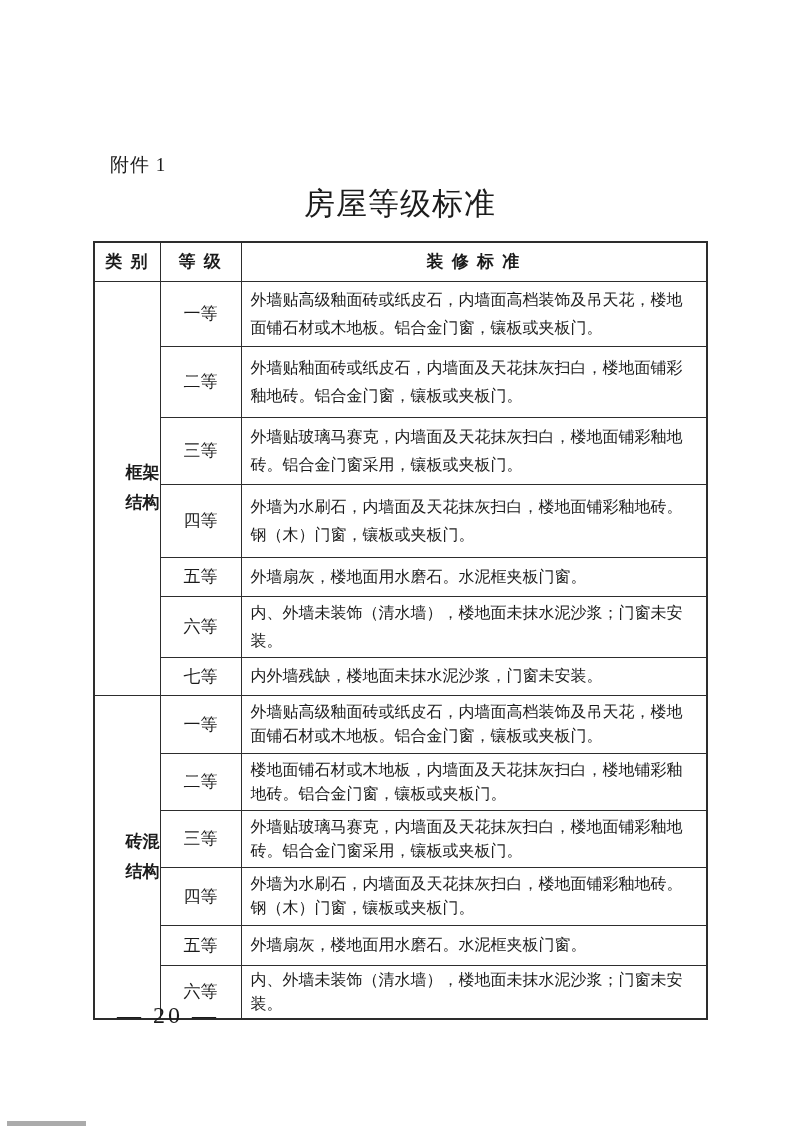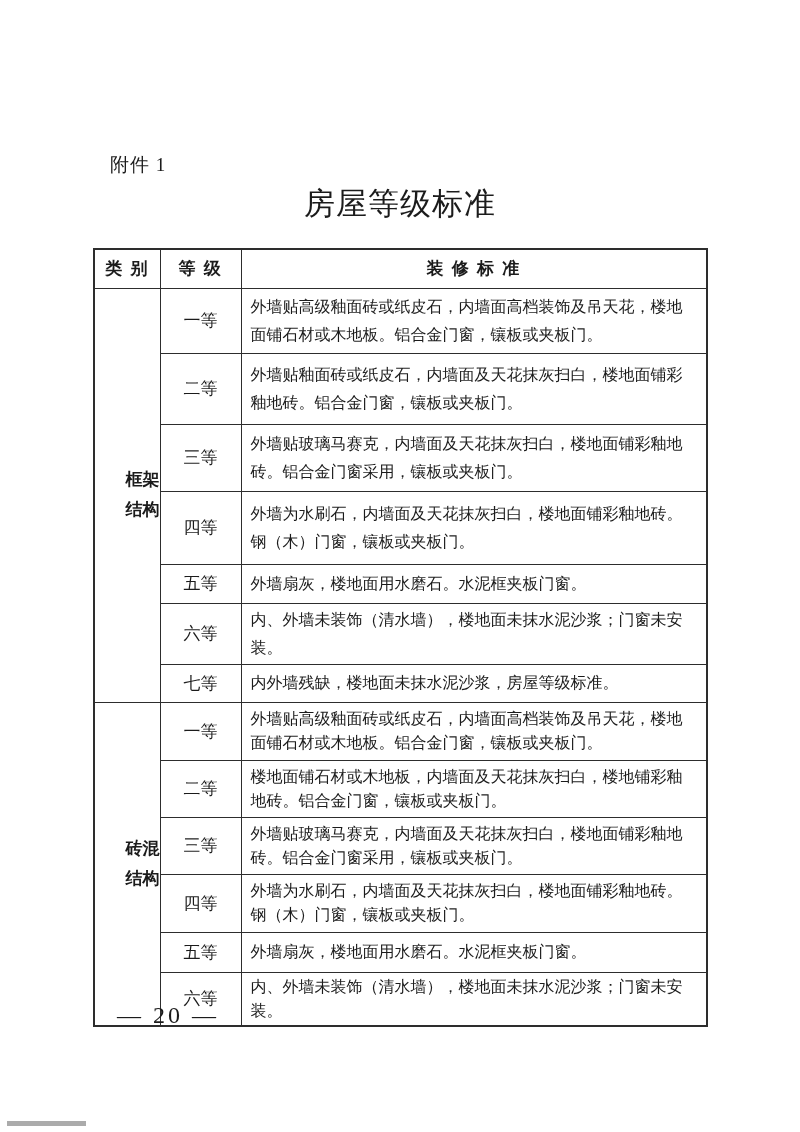--- a/index.html
+++ b/index.html
@@ -28,21 +28,21 @@
     top: 183px;
     text-align: center;
     font-size: 31px;
     font-weight: normal;
     letter-spacing: 1px;
   }
 
   table.grade-table {
     position: absolute;
     left: 93px;
-    top: 248px;
+    top: 241px;
     width: 613px;
     border-collapse: collapse;
     table-layout: fixed;
     border: 2px solid #2d2d2d;
     font-size: 16px;
   }
   .grade-table col.c-cat { width: 66px; }
   .grade-table col.c-grade { width: 81px; }
   .grade-table col.c-std { width: 466px; }
 
@@ -153,21 +153,21 @@
     <tr class="rh39">
       <td class="grade-cell">五等</td>
       <td class="std-cell">外墙扇灰，楼地面用水磨石。水泥框夹板门窗。</td>
     </tr>
     <tr class="rh38">
       <td class="grade-cell">六等</td>
       <td class="std-cell">内、外墙未装饰（清水墙），楼地面未抹水泥沙浆；门窗未安装。</td>
     </tr>
     <tr class="rh38">
       <td class="grade-cell">七等</td>
-      <td class="std-cell">内外墙残缺，楼地面未抹水泥沙浆，房屋等级标准。</td>
+      <td class="std-cell">内外墙残缺，楼地面未抹水泥沙浆，门窗未安装。</td>
     </tr>
 
     <tr class="rh58 tight">
       <td class="cat-cell" rowspan="6">
         <span class="cat-line">砖混</span>
         <span class="cat-line">结构</span>
       </td>
       <td class="grade-cell">一等</td>
       <td class="std-cell">外墙贴高级釉面砖或纸皮石，内墙面高档装饰及吊天花，楼地面铺石材或木地板。铝合金门窗，镶板或夹板门。</td>
     </tr>

